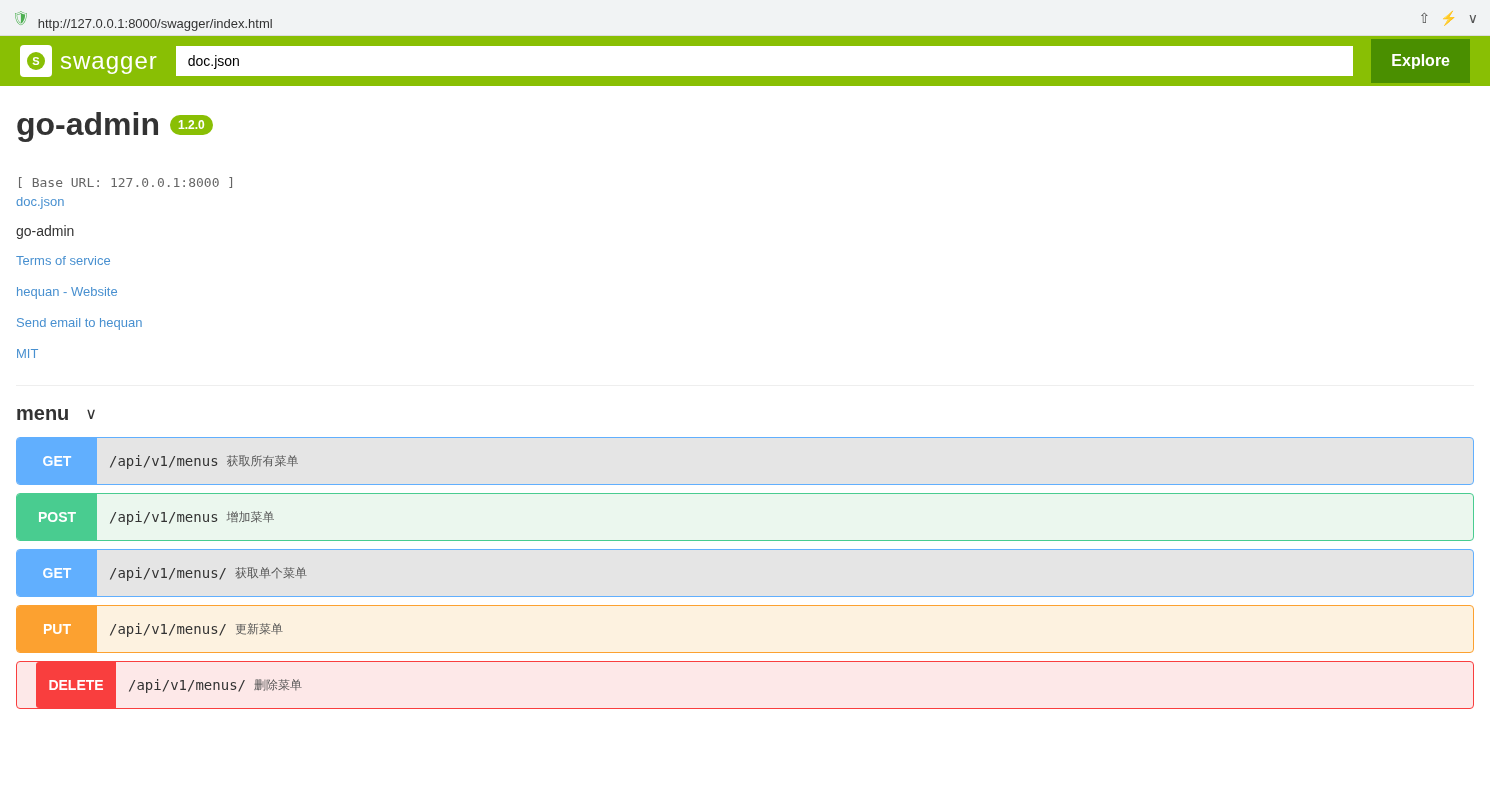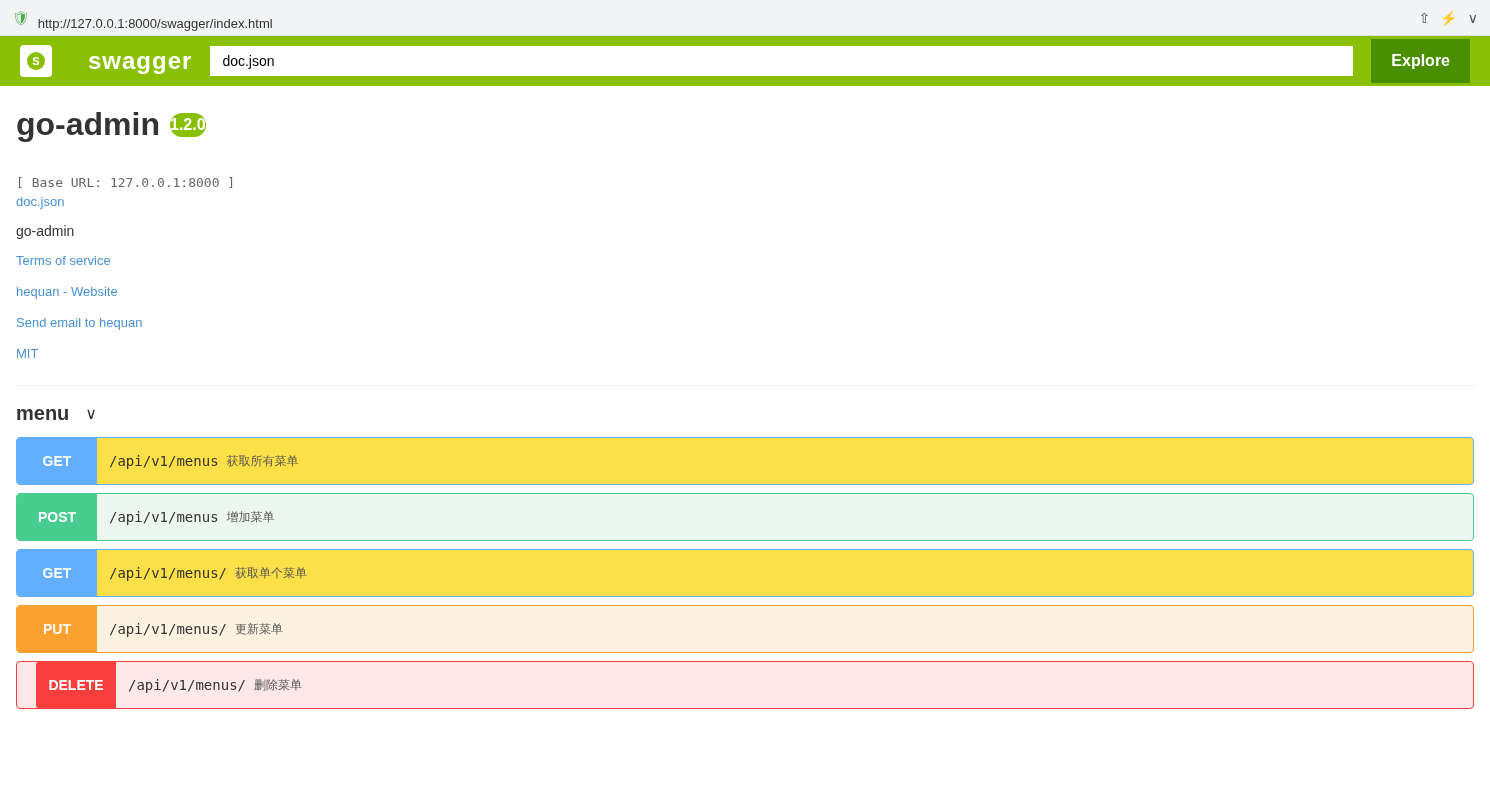--- a/index.html
+++ b/index.html
@@ -54,23 +54,22 @@
       display: flex;
       align-items: center;
       justify-content: center;
       color: #89bf04;
       font-weight: bold;
       font-size: 14px;
     }
     .swagger-logo-text {
       color: #fff;
       font-size: 24px;
-      font-weight: bold;
+      font-weight: normal;
       letter-spacing: 1px;
-      margin-left: 28px;
     }
     .swagger-search-input {
       flex: 1;
       height: 34px;
       border: 2px solid #89bf04;
       padding: 0 12px;
       font-size: 14px;
       outline: none;
       background: #fff;
     }
@@ -98,23 +97,23 @@
       margin-bottom: 6px;
     }
     .api-title {
       font-size: 32px;
       font-weight: bold;
       color: #333;
     }
     .api-version-badge {
       background: #89bf04;
       color: #fff;
-      font-size: 16px;
-      font-weight: bold;
-      padding: 3px 0;
+      font-size: 12px;
+      font-weight: bold;
+      padding: 3px 8px;
       border-radius: 12px;
     }
     .api-base-url {
       font-size: 13px;
       color: #666;
       margin-bottom: 4px;
       font-family: monospace;
       margin-top: 32px;
     }
     .api-doc-link {
@@ -196,21 +195,21 @@
       font-size: 14px;
       color: #333;
       margin-right: 8px;
     }
     .endpoint-desc {
       font-size: 12px;
       color: #555;
     }
 
     .endpoint-get {
-      background: #fde047;
+      background: #e5e5e5;
       border-color: #61affe;
     }
     .endpoint-get .method-badge { background: #61affe; }
 
     .endpoint-post {
       background: #ebf7ee;
       border-color: #49cc90;
     }
     .endpoint-post .method-badge { background: #49cc90; }
 

